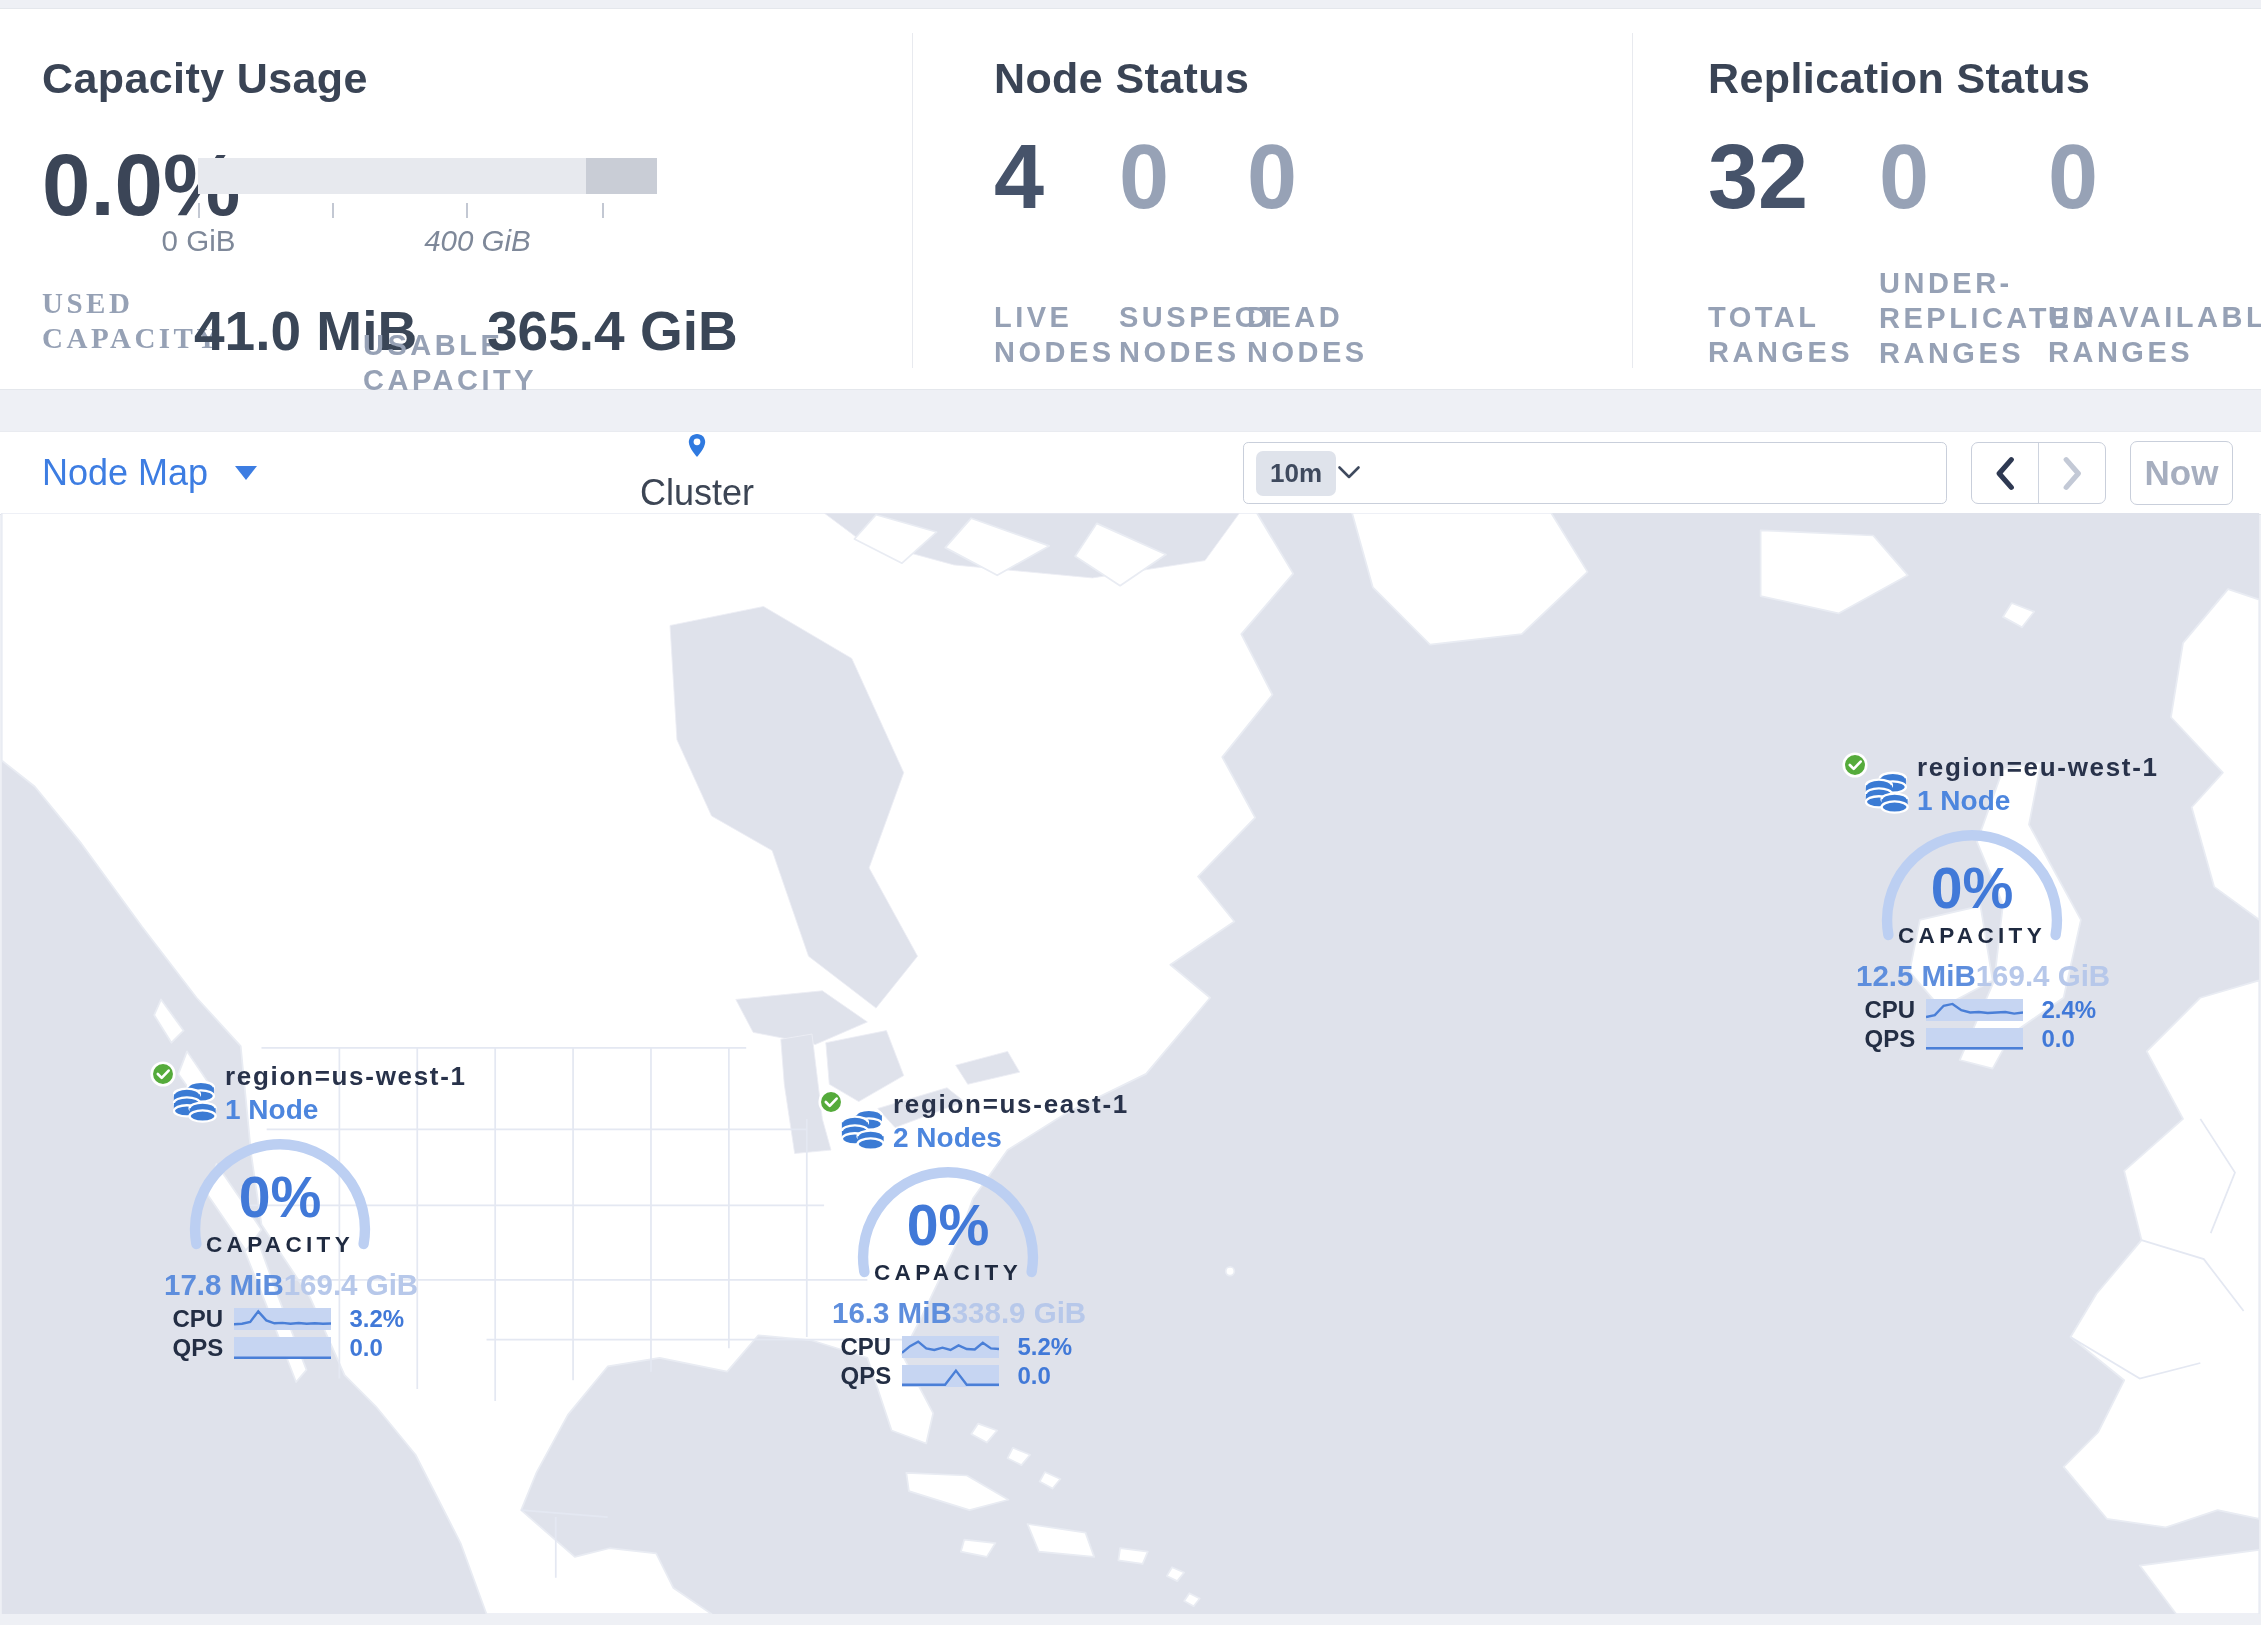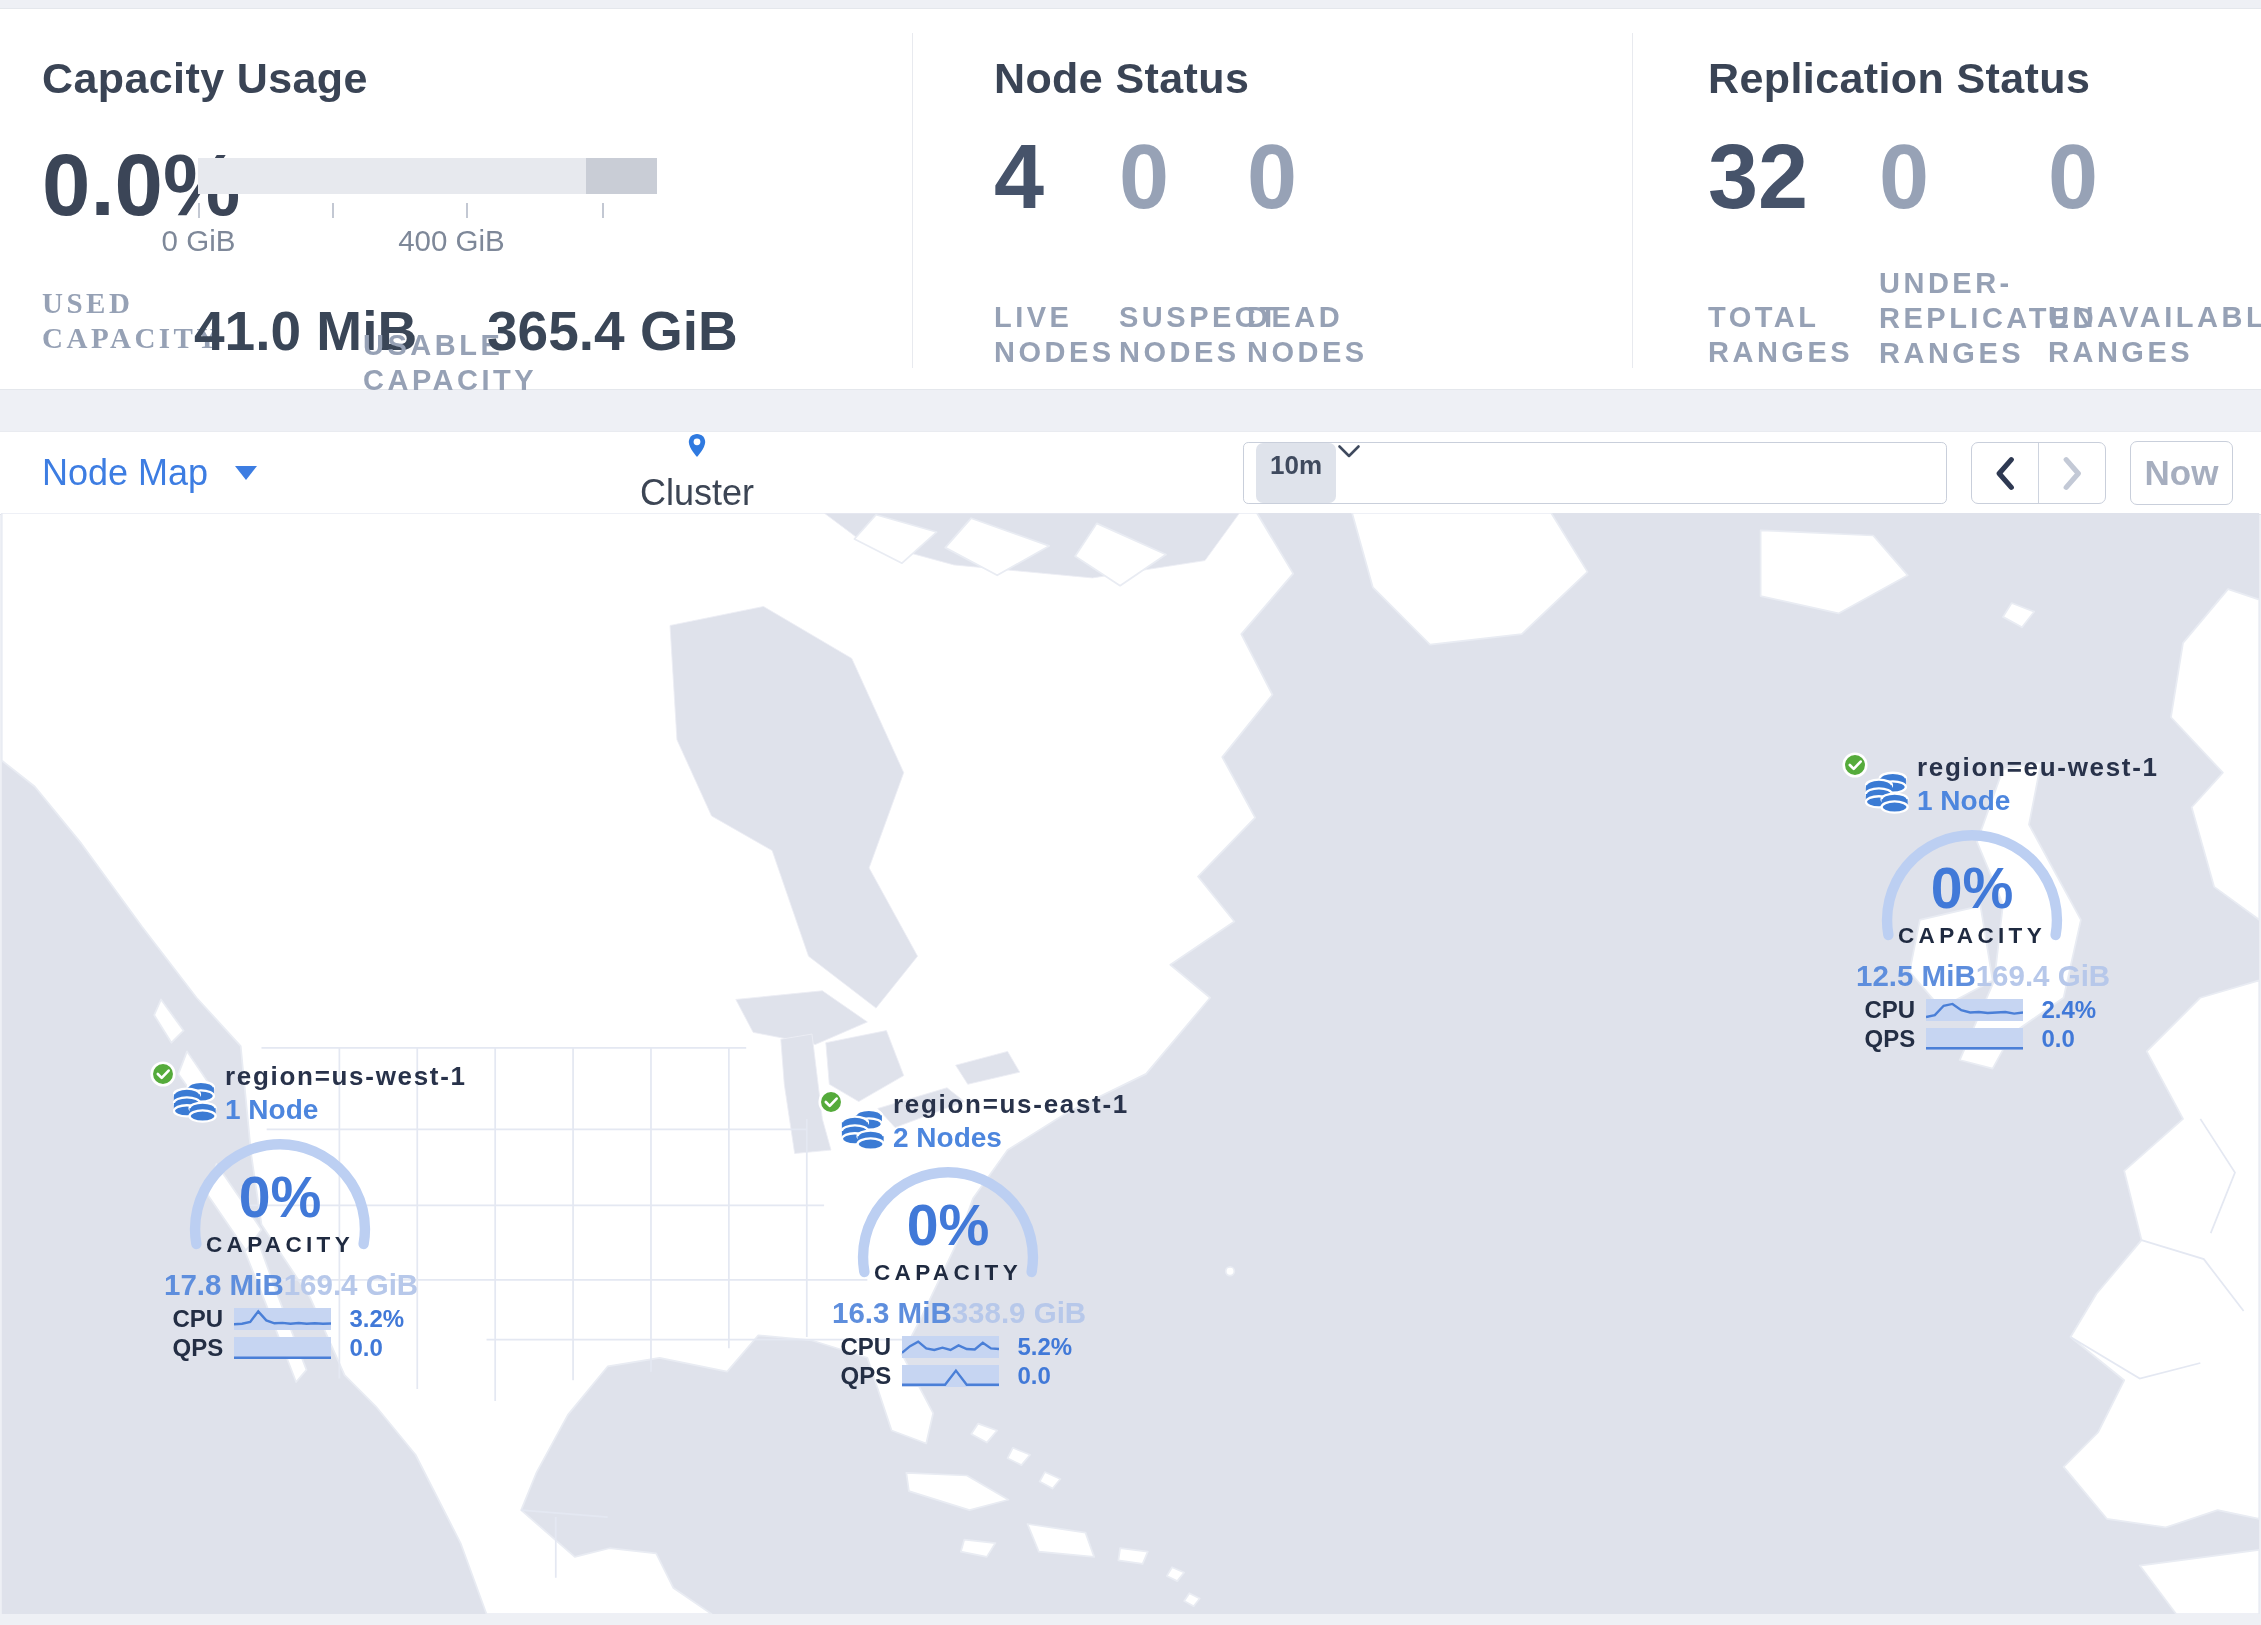--- a/index.html
+++ b/index.html
@@ -28,21 +28,21 @@
   .toolbar{position:absolute;left:0;top:431px;width:2261px;height:82px;background:#ffffff;
     border-top:0.9px solid #e9ebf0;border-bottom:0.9px solid #dfe3ea;}
   .view-selector{position:absolute;left:42px;top:0;height:82px;display:flex;align-items:center;gap:27px;cursor:pointer;}
   .view-selector-label{font-size:36px;color:#3d7de2;}
   .caret-down{width:0;height:0;border-left:11.3px solid transparent;border-right:11.3px solid transparent;
     border-top:14.7px solid #3d7de2;}
   .breadcrumb{position:absolute;left:640px;top:0;height:82px;display:flex;align-items:center;gap:12px;flex-direction:column;}
   .breadcrumb-label{font-size:36px;color:#3c4554;}
   .tz-controls{position:absolute;right:28px;top:0;height:82px;display:flex;align-items:center;gap:24px;}
   .time-box{width:704px;height:62px;border:1.7px solid #c9cfdb;border-radius:5.2px;background:#fff;
-    display:flex;padding:0 22.5px 0 12px;box-sizing:border-box;cursor:pointer;}
+    display:flex;align-items:center;padding:0 22.5px 0 12px;box-sizing:border-box;cursor:pointer;}
   .time-badge{background:#dfe3eb;border-radius:7px;padding:7px 14px;font-size:26px;font-weight:700;color:#3f4a5e;}
   .time-text{margin-left:33px;font-size:35px;font-weight:600;color:#232e42;flex:1;}
   .arrow-box{width:135px;height:62px;border:1.7px solid #c9cfdb;border-radius:7px;background:#fff;
     display:flex;box-sizing:border-box;}
   .arrow-half{flex:1;display:flex;align-items:center;justify-content:center;cursor:pointer;}
   .arrow-half + .arrow-half{border-left:1.7px solid #ced4df;}
   .now-btn{width:101px;height:62px;border:1.7px solid #c9cfdb;border-radius:7px;background:#fff;
     display:flex;align-items:center;justify-content:center;font-size:35px;font-weight:700;color:#a6aebf;cursor:pointer;}
   
   .map-wrap{position:absolute;left:0;top:513px;width:2261px;height:1101px;}
@@ -80,21 +80,21 @@
   <div class="stat-title" style="left:42px;">Capacity Usage</div>
   <div class="cap-pct">0.0%</div>
   <div class="bar-track">
     <div class="bar-dark"></div>
   </div>
   <div class="tick" style="left:198px;"></div>
   <div class="tick" style="left:332px;"></div>
   <div class="tick" style="left:466px;"></div>
   <div class="tick" style="left:602px;"></div>
   <div class="tick-label" style="left:112px;">0 GiB</div>
-  <div class="tick-label" style="left:365px;">400 GiB</div>
+  <div class="tick-label" style="left:391px;font-style:italic;">400 GiB</div>
   <div class="up-label" style="left:42px;top:277px;font-family:Liberation Serif, serif;">USED
 CAPACITY</div>
   <div class="metric-value" style="left:194px;">41.0 MiB</div>
   <div class="up-label" style="left:363px;top:277px;margin-top:42px;">USABLE
 CAPACITY</div>
   <div class="metric-value" style="left:487px;">365.4 GiB</div>
 
   <div class="stat-title" style="left:994px;">Node Status</div>
   <div class="big-num" style="left:994px;">4</div>
   <div class="big-num muted" style="left:1119px;">0</div>

